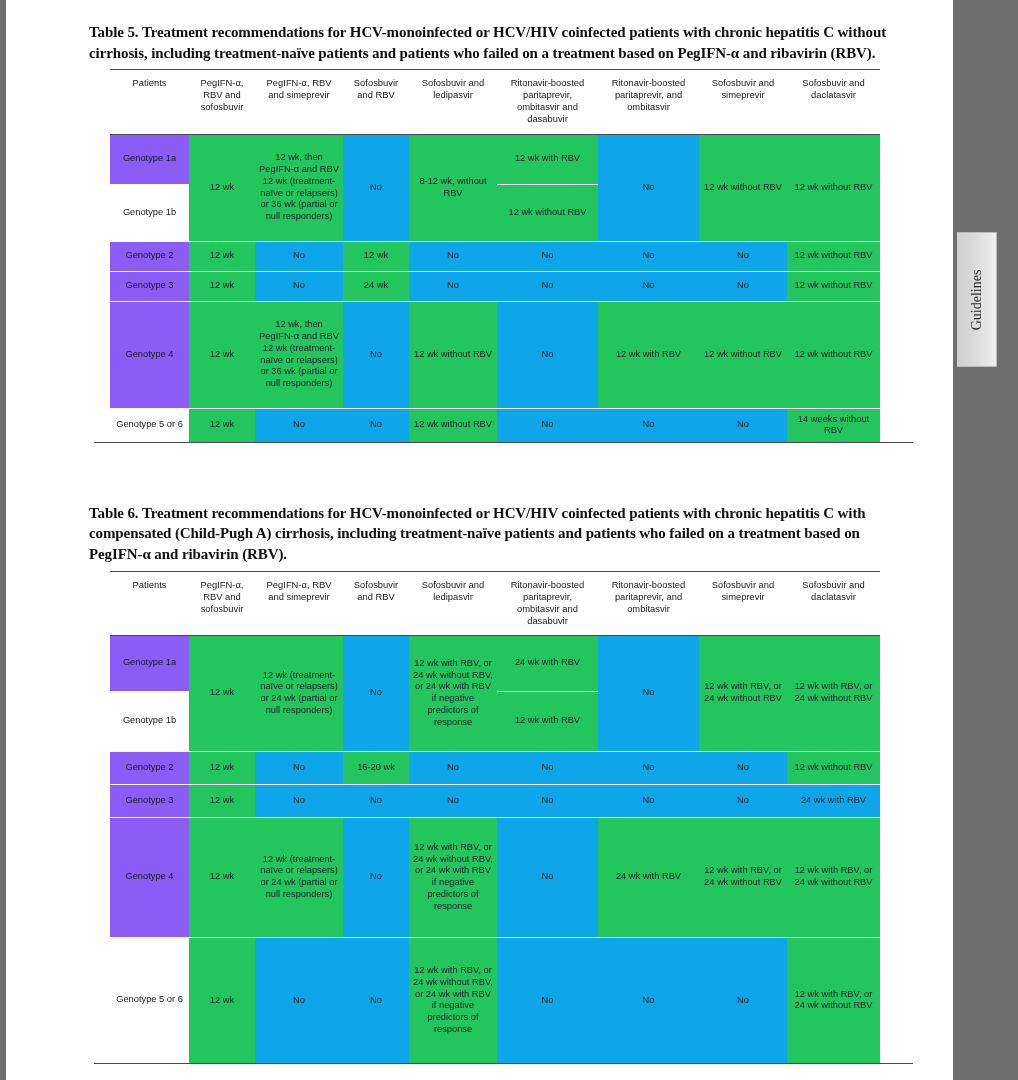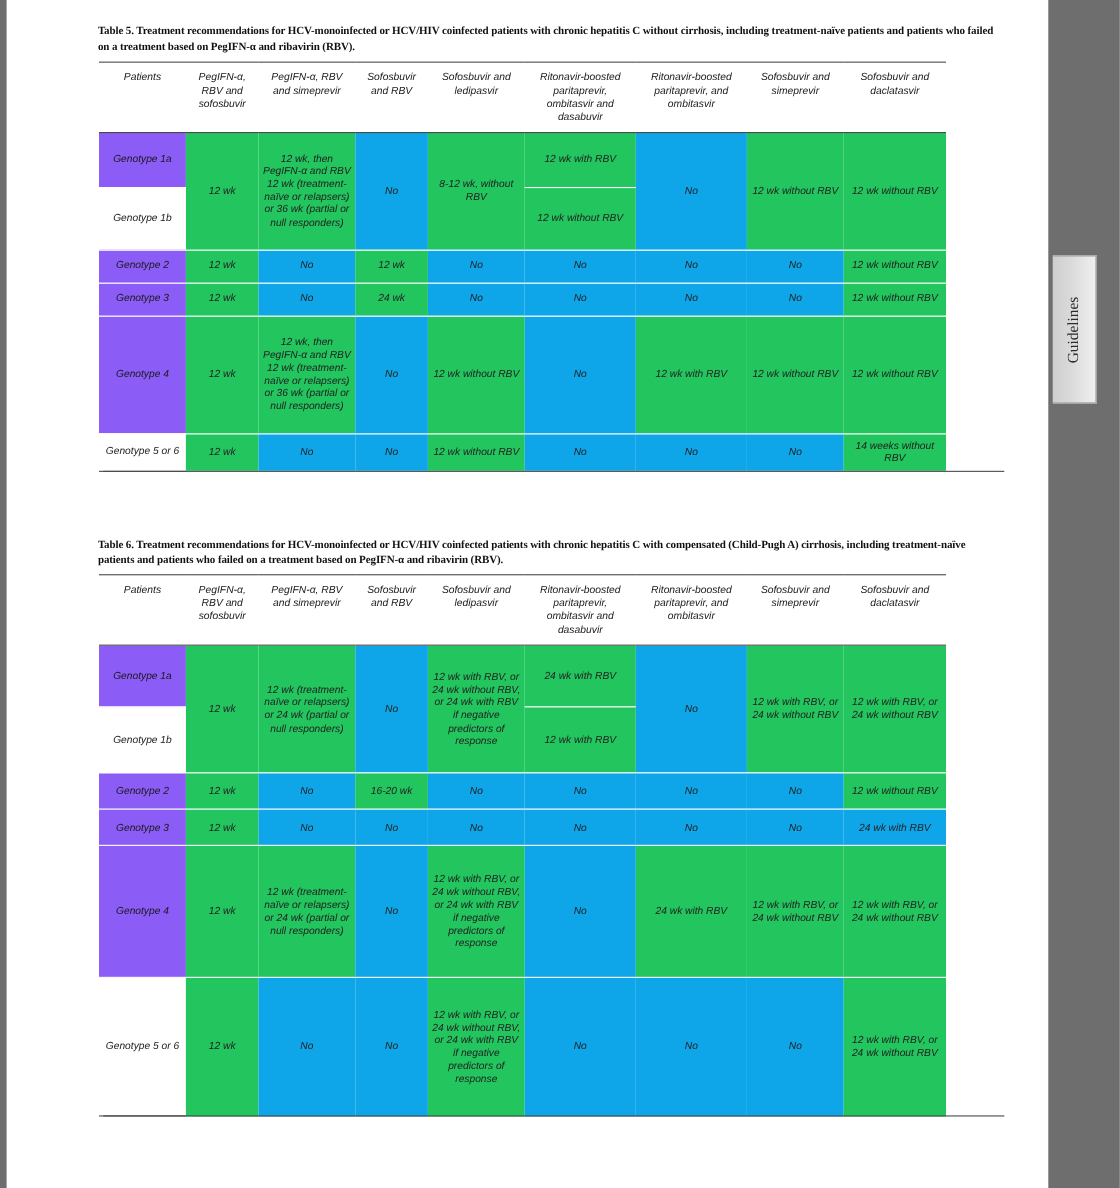--- a/index.html
+++ b/index.html
@@ -39,36 +39,35 @@
     top: 50%;
     transform: translate(-50%, -50%) rotate(-90deg);
     white-space: nowrap;
     font-size: 14px;
     color: #2b2b2b;
     font-family: "Liberation Serif", serif;
   }
 
   .caption {
     font-family: "Liberation Serif", serif;
-    font-size: 10px;
+    font-size: 15px;
     font-weight: bold;
     color: #111;
     line-height: 1.38;
     margin: 0 0 6px 0;
     letter-spacing: -0.1px;
   }
   .caption .lead { font-weight: bold; }
 
   table.rec {
     border-collapse: collapse;
     table-layout: fixed;
     font-size: 9.3px;
     color: #222;
-    margin-left: 1px;
-    font-style: italic;
+    margin-left: 21px;
   }
   table.rec col.c0 { width: 79px; }
   table.rec col.c1 { width: 66px; }
   table.rec col.c2 { width: 88px; }
   table.rec col.c3 { width: 66px; }
   table.rec col.c4 { width: 88px; }
   table.rec col.c5 { width: 101px; }
   table.rec col.c6 { width: 101px; }
   table.rec col.c7 { width: 88px; }
   table.rec col.c8 { width: 93px; }

